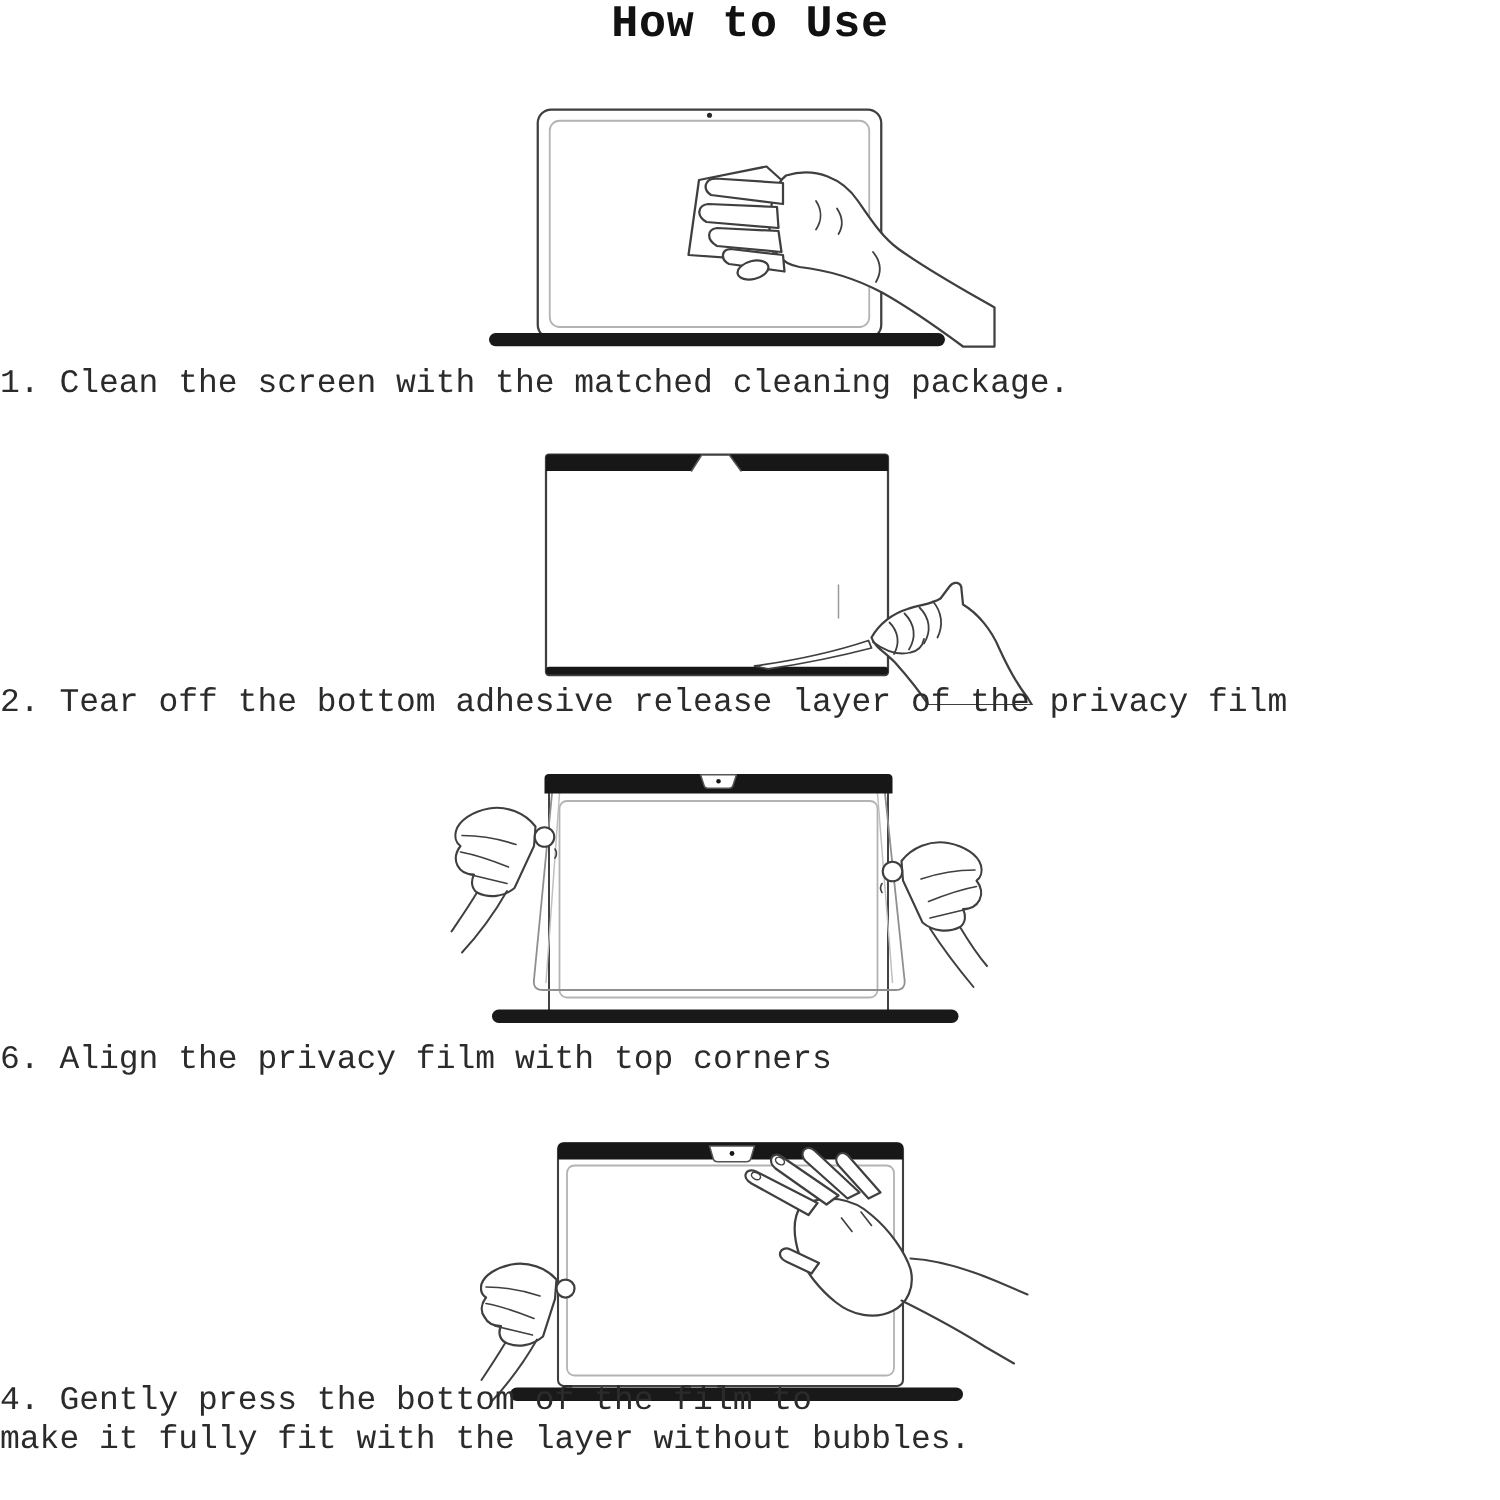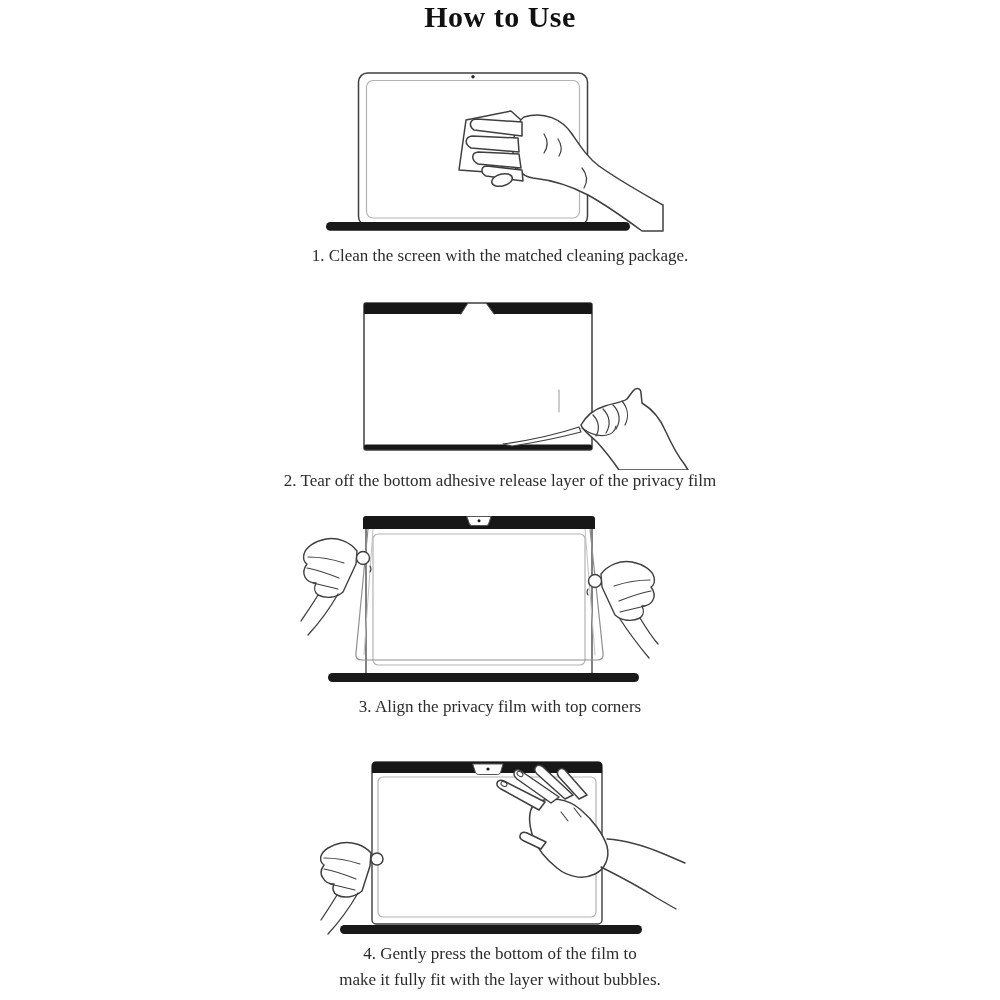--- a/index.html
+++ b/index.html
@@ -1,33 +1,33 @@
 <!DOCTYPE html>
 <html><head>
 <meta charset="utf-8">
 <style>
   html,body{margin:0;padding:0;background:#ffffff;}
   #canvas{
     position:relative;width:1000px;height:1000px;background:#ffffff;overflow:hidden;
-    font-family:Liberation Serif, serif;
+    font-family:Liberation Mono, monospace;
   }
   .page-title{
     position:absolute;top:0;left:0;width:100%;text-align:center;
     font-size:30px;font-weight:700;color:#111;letter-spacing:.5px;margin:0;
   }
   .illus{position:absolute;}
   .caption{
-    position:absolute;left:0;width:100%;text-align:center;
-    font-size:17px;line-height:26px;color:#2b2b2b;
+    position:absolute;left:0;width:100%;
+    font-size:22px;line-height:26px;color:#2b2b2b;
   }
   .caption span{display:block;}
   #cap-1{top:243px;}
-  #cap-2{top:468px;}
+  #cap-2{top:456px;}
   #cap-3{top:694px;}
-  #cap-4{top:941px;}
+  #cap-4{top:921px;}
   #illus-1{left:320px;top:60px;}
   #illus-2{left:300px;top:285px;}
   #illus-3{left:300px;top:507px;}
   #illus-4{left:320px;top:750px;}
 </style>
 </head>
 <body>
 
 <div id="canvas">
 
@@ -110,21 +110,21 @@
           <path d="M301,67 C308,58 320,53 332,55 C343,57 352,63 354,70 C355,74 354,78 351,80 C354,84 355,89 353,93 C351,97 347,99 342,99 C344,103 344,108 340,111 C332,115 322,114 315,108 L302,80 Z" fill="#fff"></path>
           <path d="M350,73 C338,73 326,75 314,79 M351,84 C340,86 329,90 319,94 M345,99 C337,101 328,103 320,105" stroke-width="1.1"></path>
           <circle cx="295" cy="74" r="6.5" fill="#fff"></circle>
           <path d="M288,82 q-2,3 0,6" stroke-width="1.1"></path>
           <path d="M340,111 C346,121 352,130 358,137 M320,112 C329,126 339,139 349,151" stroke-width="1.3"></path>
         </g>
       </g>
     </svg>
   </div>
   <div class="caption" id="cap-3">
-    <span>3. Align the privacy film with top corners</span>
+    <span>6. Align the privacy film with top corners</span>
   </div>
 
   <div class="illus" id="illus-4">
     <svg viewBox="0 0 370 200" width="370" height="200">
       <g fill="none" stroke="#3f3f3f" stroke-width="1.5" stroke-linecap="round" stroke-linejoin="round">
         <rect x="52" y="12" width="230" height="162" rx="4" fill="#fff" stroke-width="1.4"></rect>
         <path d="M55,12 L279,12 Q282,12 282,15 L282,23 L52,23 L52,15 Q52,12 55,12 Z" fill="#171717" stroke="none"></path>
         <rect x="58" y="27" width="218" height="140" rx="5" stroke="#b3b3b3" stroke-width="1.2"></rect>
         <path d="M153,14 L183,14 L180.5,22.5 Q180,24.5 177.5,24.5 L158.5,24.5 Q156,24.5 155.5,22.5 Z" fill="#fff" stroke="#555" stroke-width="1"></path>
         <circle cx="168" cy="19" r="1.6" fill="#171717" stroke="none"></circle>

